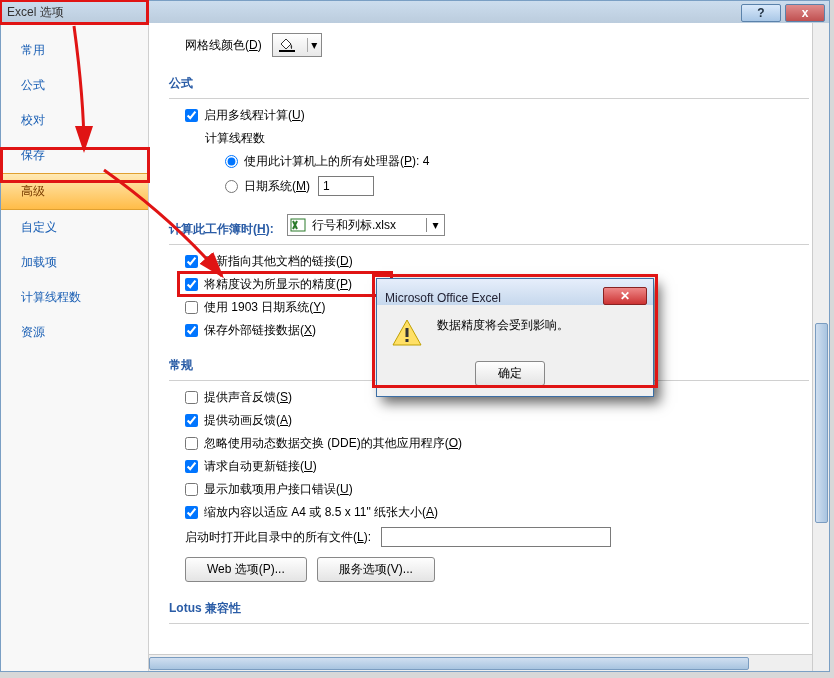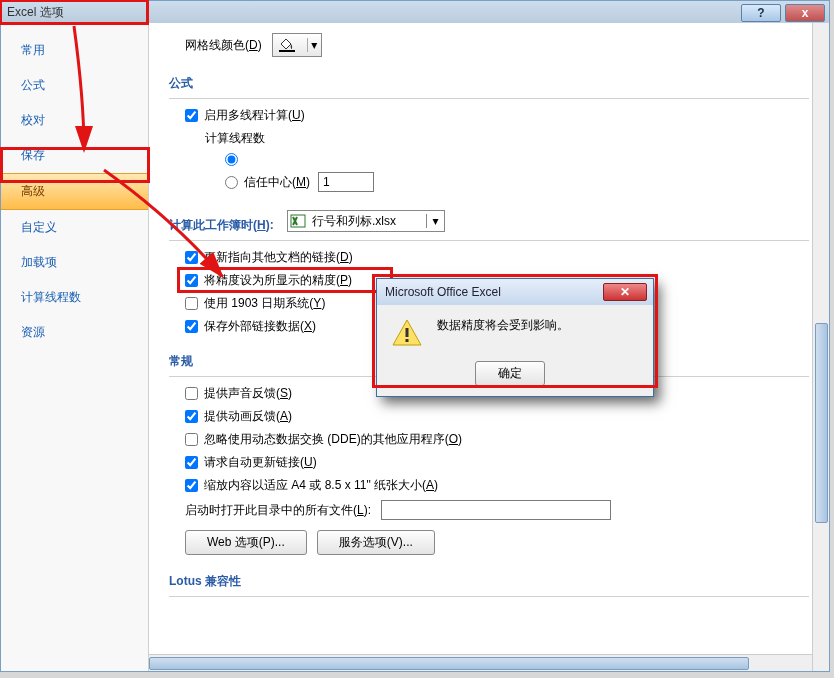--- a/index.html
+++ b/index.html
@@ -33,21 +33,21 @@
 .color-swatch { width: 26px; height: 14px; margin-left: 4px; position: relative; }
 .color-swatch svg { display: block; }
 .color-btn .drop { margin-left: auto; width: 14px; text-align: center; border-left: 1px solid #aaa; }
 .highlight-red { border: 3px solid #e01414; position: absolute; pointer-events: none; }
 .h1 { top: -1px; left: -1px; width: 150px; height: 26px; }
 .h2 { top: 147px; left: 0; width: 150px; height: 36px; }
 .h3 { border: 3px solid #e01414; }
 .arrow-svg { position: absolute; top: 20px; left: 44px; width: 220px; height: 280px; pointer-events: none; }
 .dialog { position: absolute; top: 278px; left: 376px; width: 278px; background: #f0f0f0; border: 1px solid #3b6ea5; box-shadow: 6px 6px 12px rgba(0,0,0,0.6); }
 .dialog-outline { position: absolute; top: 274px; left: 372px; width: 286px; height: 114px; border: 3px solid #e01414; pointer-events: none; }
-.dlg-title { height: 26px; background: linear-gradient(#e6eefb,#c6d8ed); display: flex; align-items: center; padding-left: 8px; color: #223; }
+.dlg-title { height: 26px; background: linear-gradient(#e6eefb,#c6d8ed); display: flex; align-items: flex-end; padding-left: 8px; color: #223; }
 .dlg-close { margin-left: auto; margin-right: 6px; width: 44px; height: 18px; background: linear-gradient(#e88,#c33); border: 1px solid #822; border-radius: 2px; color: #fff; display: flex; align-items: center; justify-content: center; font-weight: bold; }
 .dlg-body { display: flex; align-items: flex-start; padding: 12px 14px; }
 .warn-icon { width: 32px; height: 32px; margin-right: 14px; }
 .dlg-btns { text-align: center; padding-bottom: 10px; }
 .dlg-btns .btn { padding: 3px 22px; }
 .scrollbar-v { position: absolute; right: 0; top: 22px; bottom: 0; width: 17px; background: #efefef; border-left: 1px solid #ccc; }
 .scrollbar-h { position: absolute; left: 148px; right: 17px; bottom: 0; height: 17px; background: #efefef; border-top: 1px solid #ccc; }
 .thumb-v { position: absolute; left: 2px; width: 13px; top: 300px; height: 200px; background: linear-gradient(90deg,#d0dff0,#a8c4e0); border: 1px solid #7a9cc0; border-radius: 2px; }
 .thumb-h { position: absolute; top: 2px; height: 13px; left: 0; width: 600px; background: linear-gradient(#d0dff0,#a8c4e0); border: 1px solid #7a9cc0; border-radius: 2px; }
 .excel-icon svg { display: block; }
@@ -97,24 +97,25 @@
 
       <div class="row indent1">
         <input type="checkbox" checked="" style="">
         <span class="label"><span>启用多线程计算(</span><span class="underline">U</span><span>)</span></span>
       </div>
       <div class="row indent2">
         <span class="label">计算线程数</span>
       </div>
       <div class="row indent3">
         <input type="radio" name="thr" checked="" style="">
+        <span class="label"><span>使用此计算机上的所有处理器(</span><span class="underline">P</span><span>):   4</span></span>
       </div>
       <div class="row indent3">
         <input type="radio" name="thr" style="">
-        <span class="label"><span>信任中心(</span><span class="underline">M</span><span>)</span></span>
+        <span class="label"><span>日期系统(</span><span class="underline">M</span><span>)</span></span>
         <input class="num-input" type="text" style="margin-left: 8px;" value="1">
       </div>
 
       <div class="section-head">
         <span>计算此工作簿时(</span><span class="underline">H</span><span>):</span>
         <span class="file-select" style="font-weight:normal;color:#000">
           <span class="icon excel-icon">
             <svg width="16" height="16" viewBox="0 0 16 16">
                 <rect x="1" y="2" width="14" height="12" fill="#fff" stroke="#2a7a2a"></rect>
                 <path d="M3 4 L7 12 M7 4 L3 12" stroke="#2a7a2a" stroke-width="2"></path>
@@ -157,20 +158,24 @@
         </div>
       <div class="row indent1">
           <input type="checkbox" style="">
           <span class="label"><span>忽略使用动态数据交换 (DDE)的其他应用程序(</span><span class="underline">O</span><span>)</span></span>
         </div>
       <div class="row indent1">
           <input type="checkbox" checked="" style="">
           <span class="label"><span>请求自动更新链接(</span><span class="underline">U</span><span>)</span></span>
         </div>
       <div class="row indent1">
+          <input type="checkbox" style="">
+          <span class="label"><span>显示加载项用户接口错误(</span><span class="underline">U</span><span>)</span></span>
+        </div>
+      <div class="row indent1">
           <input type="checkbox" checked="" style="">
           <span class="label"><span>缩放内容以适应 A4 或 8.5 x 11" 纸张大小(</span><span class="underline">A</span><span>)</span></span>
         </div>
 
       <div class="row indent1">
         <span class="label"><span>启动时打开此目录中的所有文件(</span><span class="underline">L</span><span>):</span></span>
         <input class="text-input" type="text" style="">
       </div>
 
       <div class="row indent1" style="margin-top:10px">

